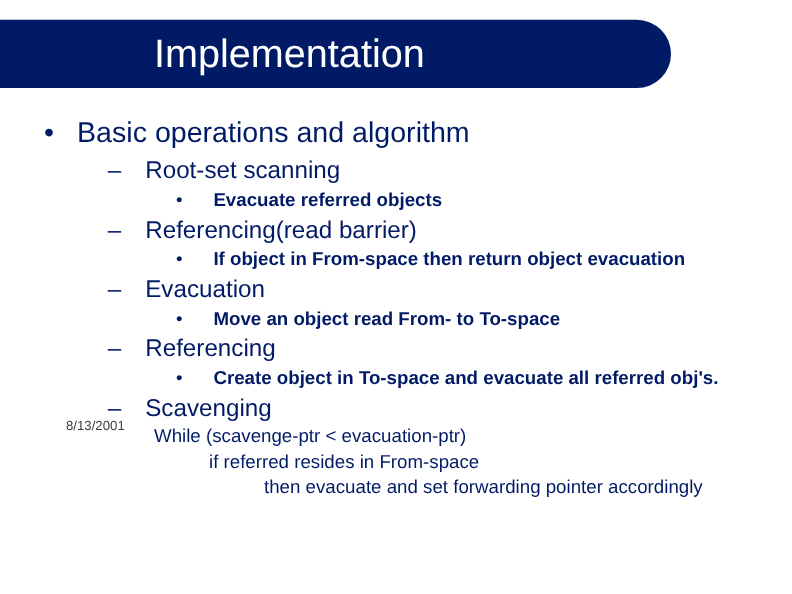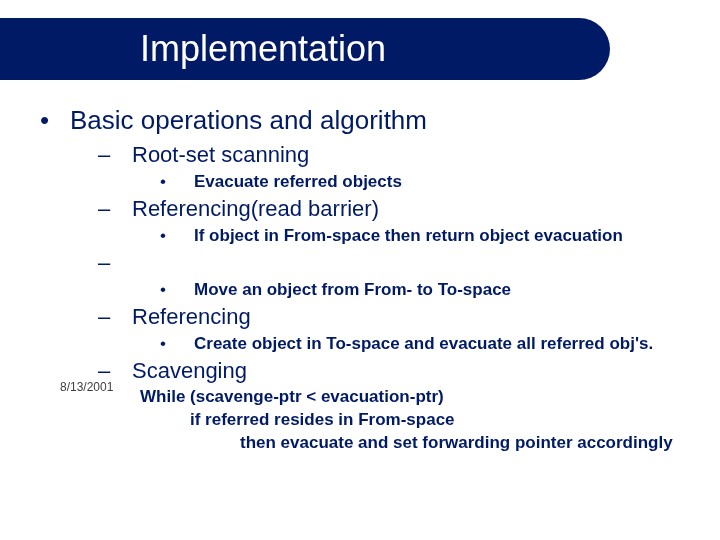--- a/index.html
+++ b/index.html
@@ -62,21 +62,21 @@
     font-size: 17px;
     font-weight: bold;
     margin-left: 120px;
     margin-top: 4px;
     margin-bottom: 4px;
     display: flex;
   }
   .lvl3 .bul { width: 34px; flex-shrink:0; font-weight: normal;}
   .code-block {
     font-size: 17px;
-    font-weight: bold;
+    font-weight: normal;
     margin-left: 100px;
     margin-top: 2px;
     line-height: 1.35;
     color: #001a66;
   }
   .footer-date {
     position: absolute;
     bottom: 14px;
     left: 60px;
     font-size: 12px;
@@ -112,24 +112,25 @@
       <span class="bul">–</span>
       <span>Referencing(read barrier)</span>
     </div>
     <div class="lvl3">
       <span class="bul">•</span>
       <span>If object in From-space then return object evacuation</span>
     </div>
 
     <div class="lvl2">
       <span class="bul">–</span>
+      <span>Evacuation</span>
     </div>
     <div class="lvl3">
       <span class="bul">•</span>
-      <span>Move an object from From- to To-space</span>
+      <span>Move an object read From- to To-space</span>
     </div>
 
     <div class="lvl2">
       <span class="bul">–</span>
       <span>Referencing</span>
     </div>
     <div class="lvl3">
       <span class="bul">•</span>
       <span>Create object in To-space and evacuate all referred obj's.</span>
     </div>

